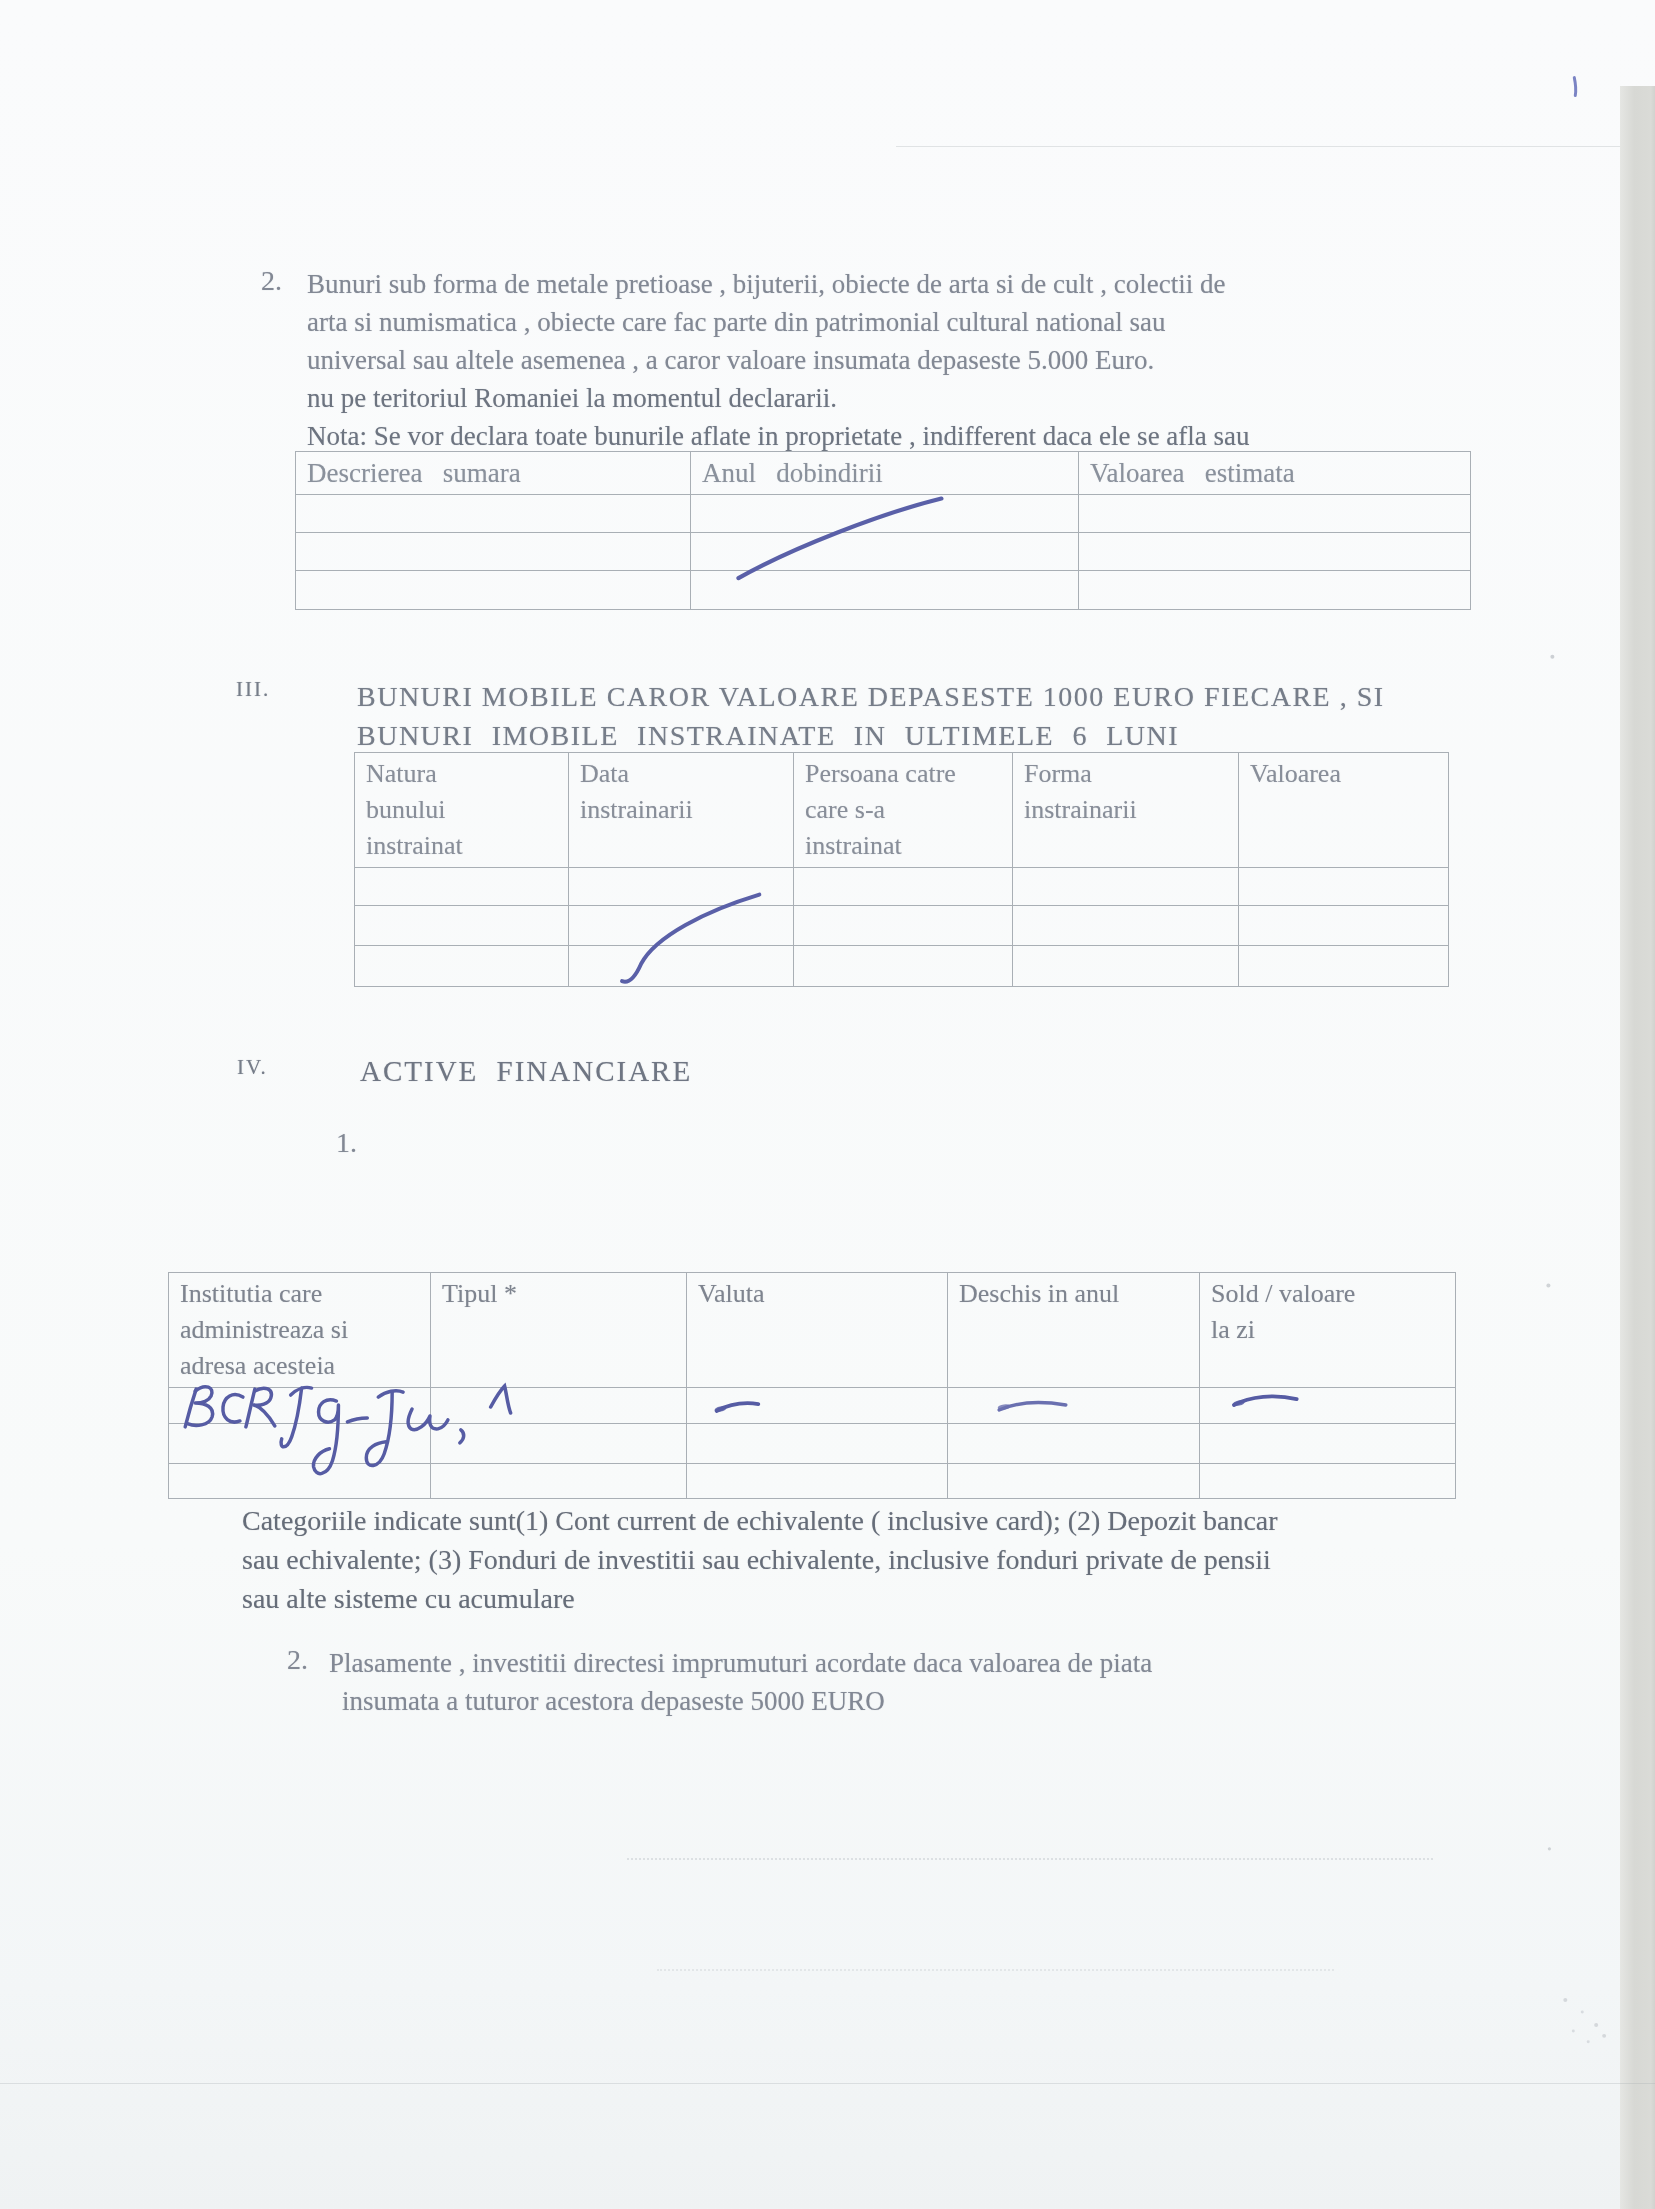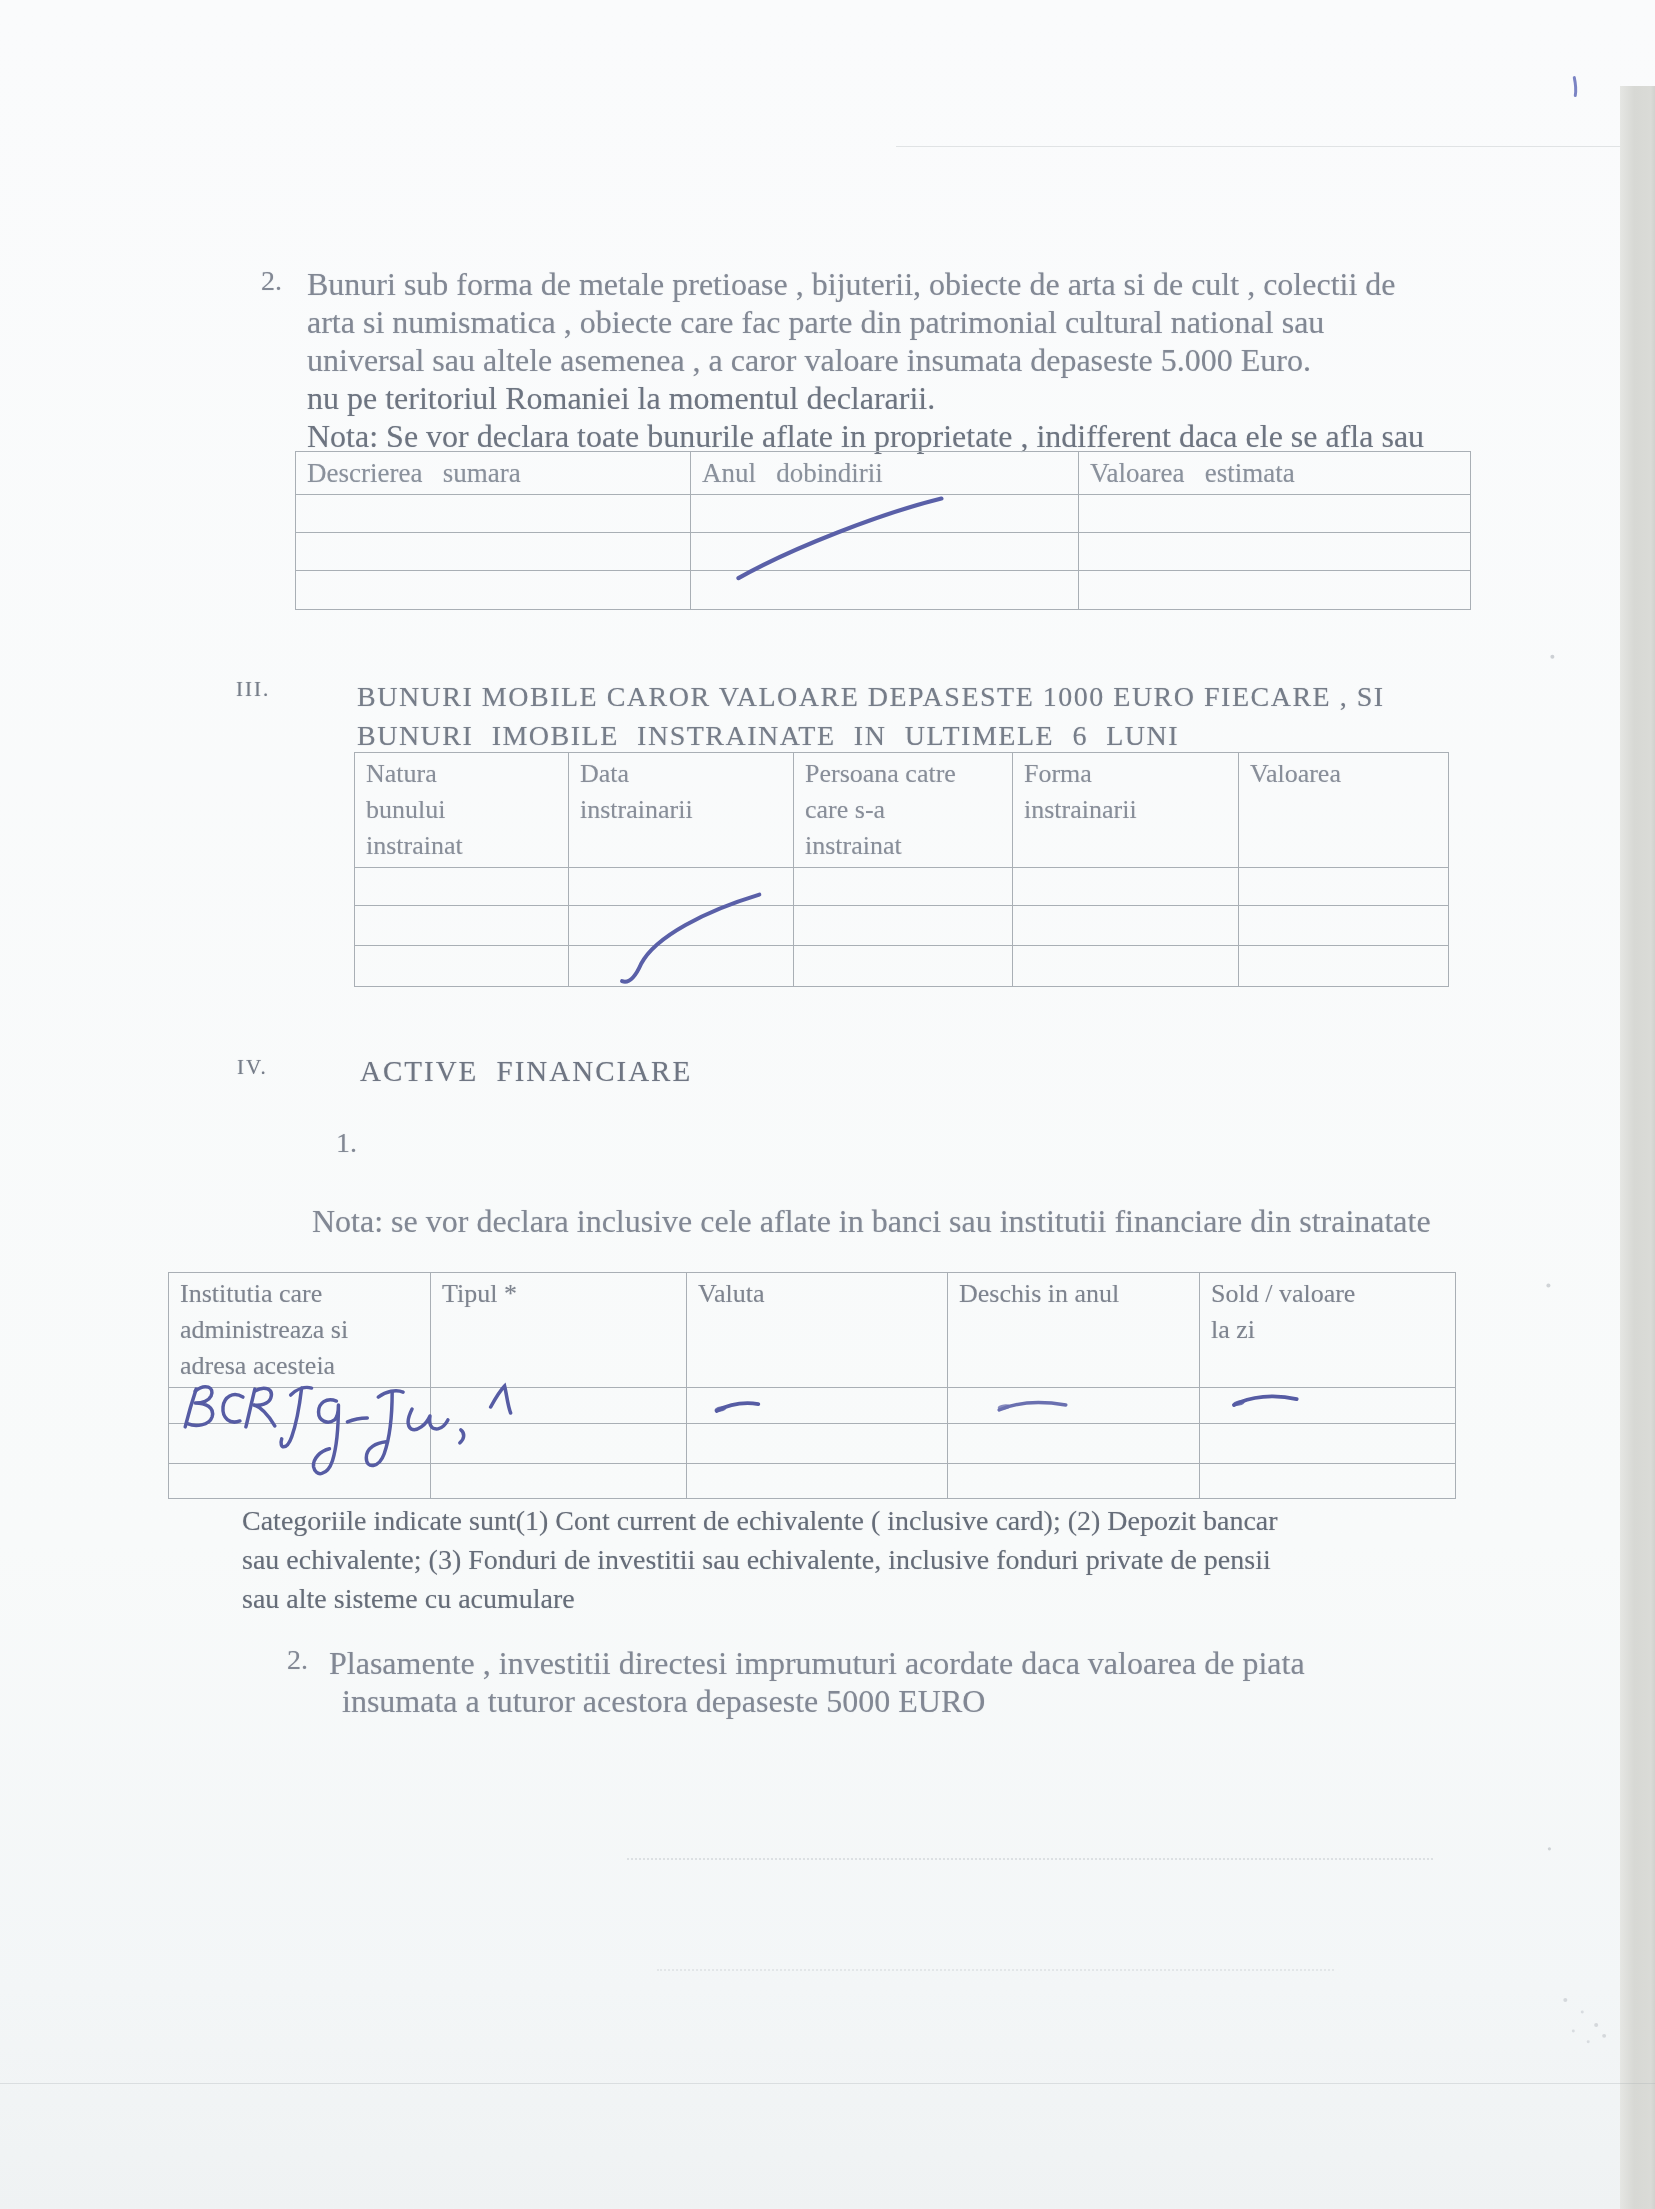--- a/index.html
+++ b/index.html
@@ -5,21 +5,21 @@
   html,body { margin:0; padding:0; background:#e9eaec; }
   .page {
     position:relative; width:1656px; height:2210px; overflow:hidden;
     background:linear-gradient(180deg,#fafbfc 0%,#f8fafa 70%,#f3f6f7 90%,#eff2f3 100%);
     font-family:"Liberation Serif","DejaVu Serif",serif;
     color:#7e8591;
   }
   .abs { position:absolute; }
   .pline { white-space:nowrap; }
   
-  .para { font-size:32px; line-height:38px; color:#828894; text-shadow:0 0 1px rgba(125,132,146,.45); }
+  .para { font-size:27px; line-height:38px; color:#828894; text-shadow:0 0 1px rgba(125,132,146,.45); }
   .para .dark { color:#6d7480; }
   .num { font-size:28px; color:#828894; text-shadow:0 0 1px rgba(125,132,146,.45); }
   .heading { font-size:28px; line-height:39px; letter-spacing:1.5px; color:#767d89;
              text-shadow:0 0 1px rgba(118,125,137,.5); }
   .heading.sp { word-spacing:.35em; }
   .numeral { font-size:21px; color:#767d89; letter-spacing:2px; text-shadow:0 0 1px rgba(118,125,137,.5); }
   .title-iv { font-size:29px; letter-spacing:2px; word-spacing:9px; color:#6f7683;
               text-shadow:0 0 1px rgba(111,118,131,.5); }
   .catnote { font-size:28px; line-height:39px; color:#666d79; text-shadow:0 0 1px rgba(102,109,121,.4); }
   
@@ -131,21 +131,20 @@
           <td></td>
           <td></td>
     </tr>
   </tbody>
     </table>
 
   <div class="abs numeral" style="left:237px;top:1055px;">IV.</div>
   <div class="abs title-iv pline" style="left:360px;top:1055px;">ACTIVE FINANCIARE</div>
 
   <div class="abs num" style="left:336px;top:1127px;">1.</div>
-  <div class="abs para pline" style="left:312px;top:1202px;">Nota: se vor declara inclusive cele aflate in banci sau institutii financiare din strainatate</div>
 
   <table class="tbl t3" style="left:168px;top:1272px;width:1286px;padding-left:43px;">
     <colgroup>
         <col style="width:262px">
         <col style="width:256px">
         <col style="width:261px">
         <col style="width:252px">
         <col style="width:256px">
       </colgroup>
     <tbody>

